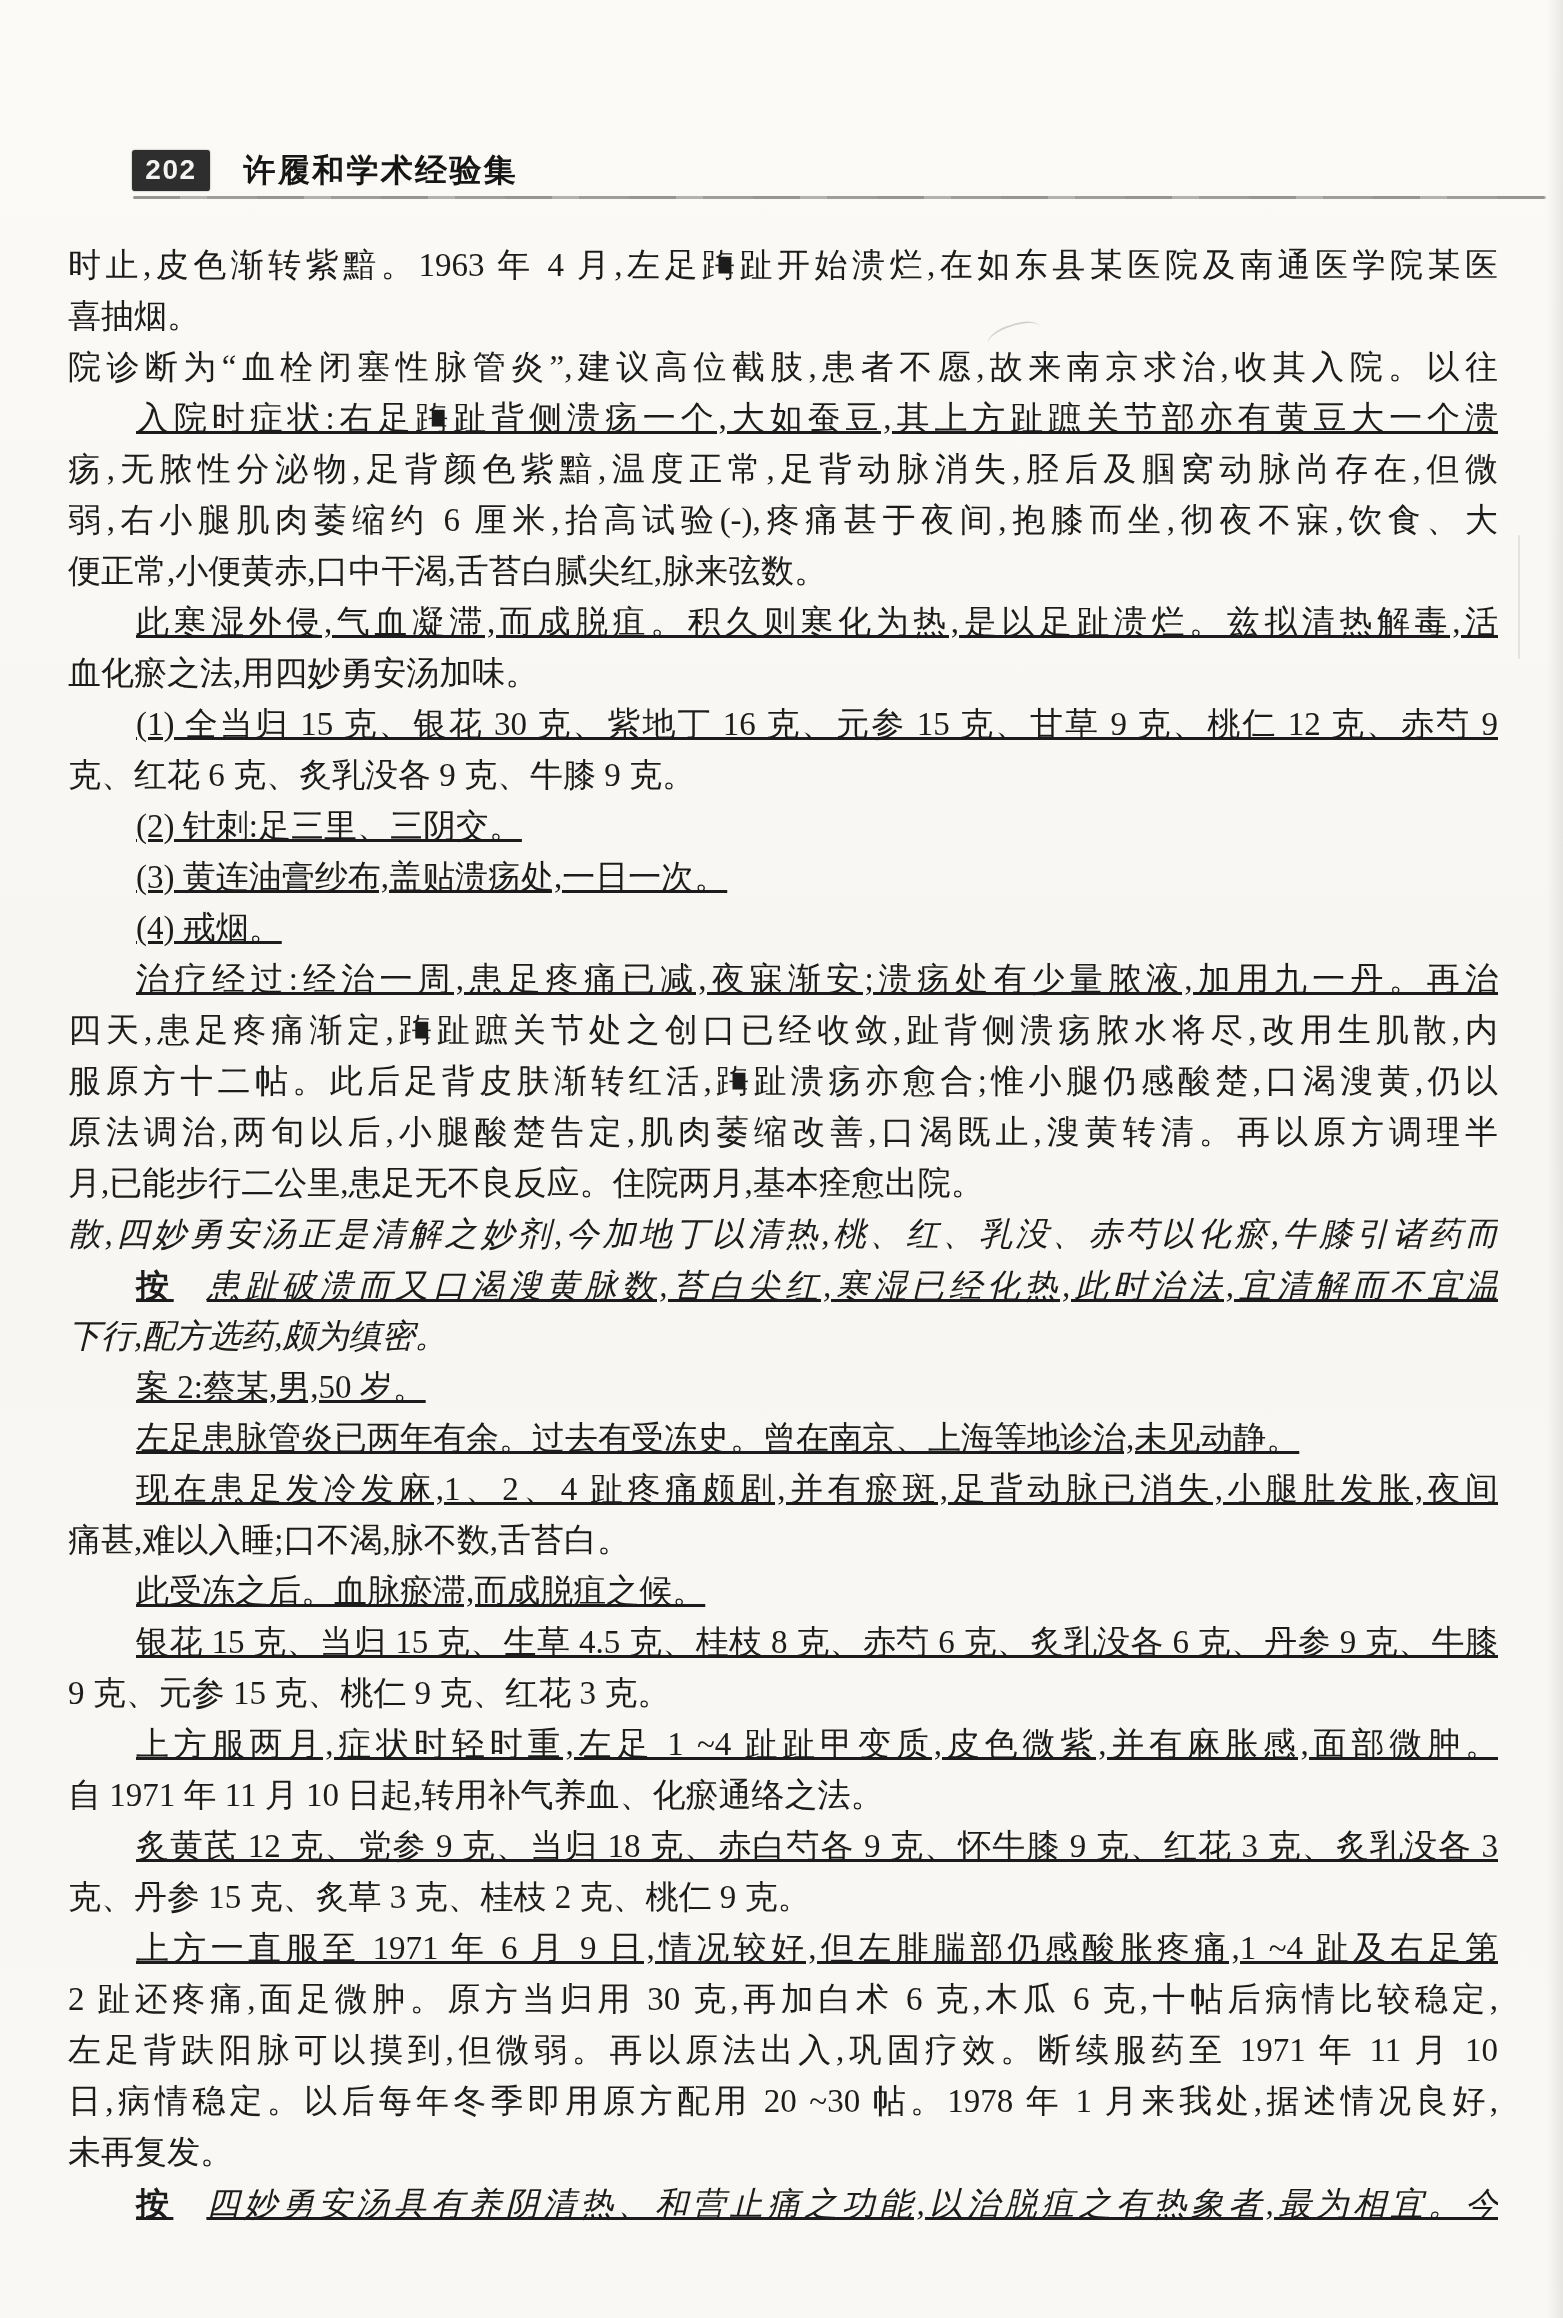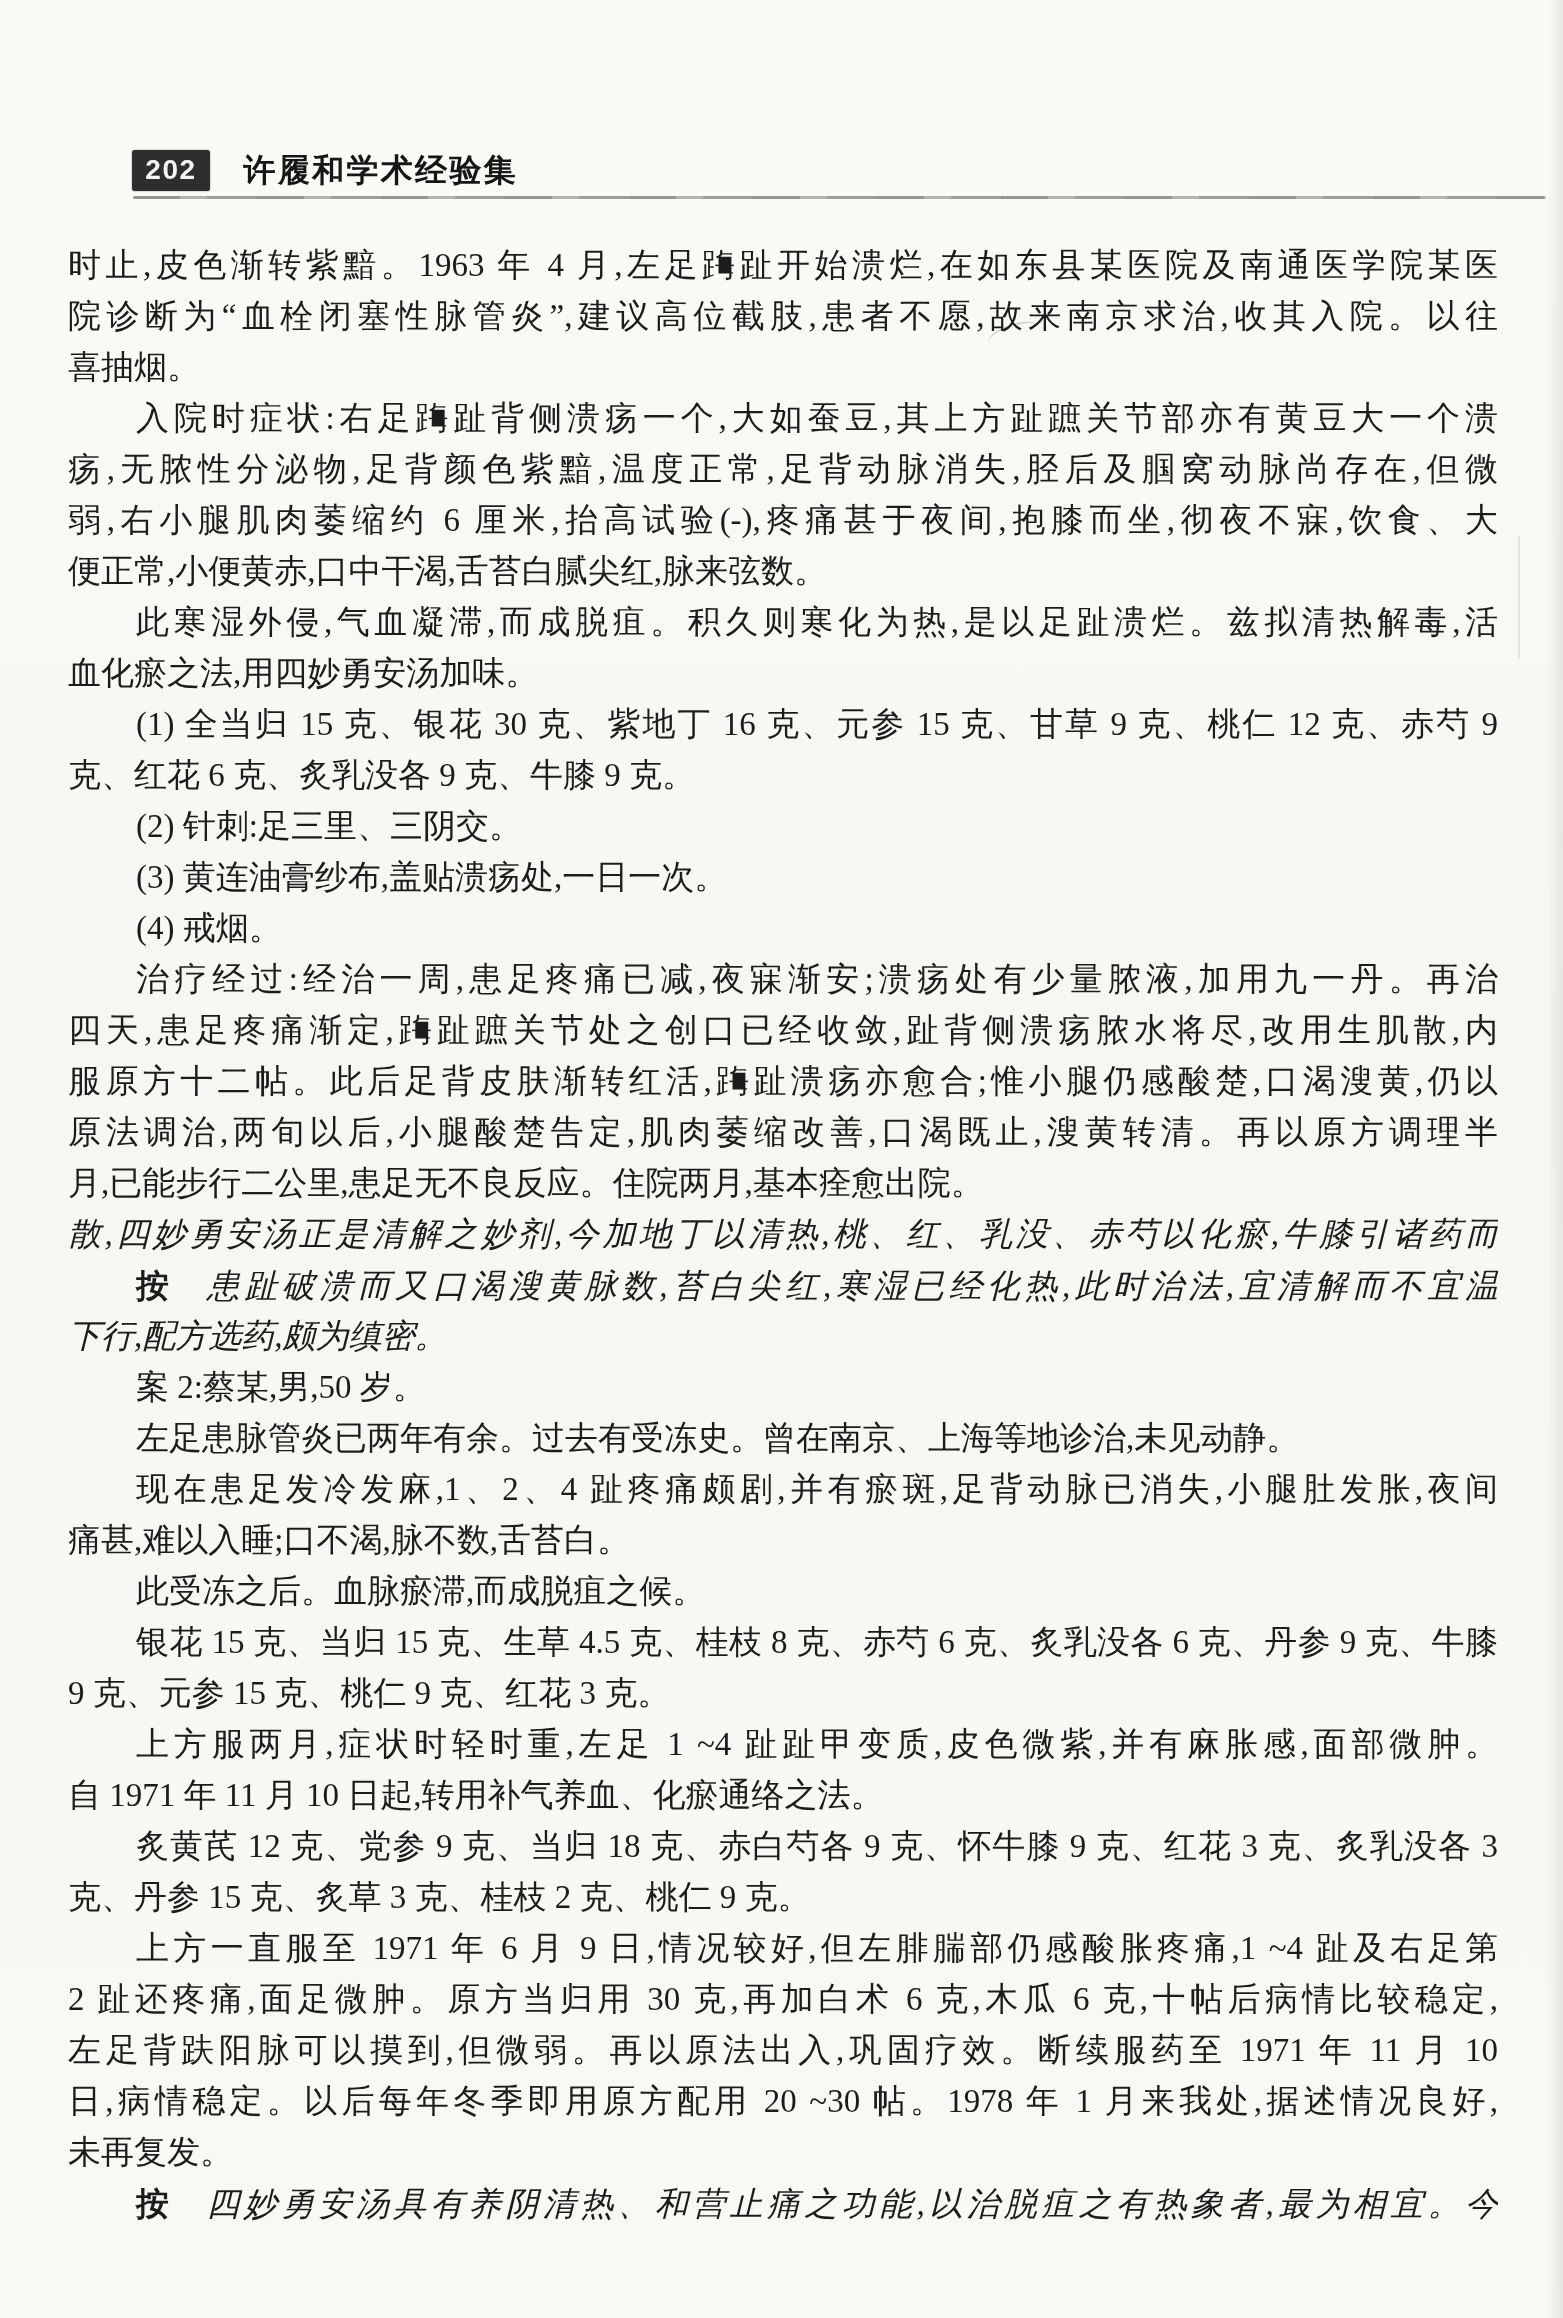--- a/index.html
+++ b/index.html
@@ -56,21 +56,21 @@
   .line {
     height: 51px;
     line-height: 51px;
     font-size: 33px;
     text-align: justify;
     text-align-last: justify;
     text-justify: inter-character;
     overflow: hidden;
   }
   .line.last { text-align-last: left; }
-  .line.indent { padding-left: 68px; }
+  .line.indent { padding-left: 68px; text-decoration: underline; }
   .line.kaiti { font-style: italic; }
   .an-label {
     font-style: normal;
     font-weight: bold;
     font-family: "Liberation Sans", "DejaVu Sans", sans-serif;
     margin-right: 33px;
   }
 
   .artifact-squiggle {
     position: absolute; left: 987px; top: 324px;
@@ -93,22 +93,22 @@
 
   <div class="header">
     <div class="badge">202</div>
     <div class="title">许履和学术经验集</div>
   </div>
 
   <div class="rule"></div>
 
   <div class="textblock">
       <div class="line">时止,皮色渐转紫黯。1963 年 4 月,左足踇趾开始溃烂,在如东县某医院及南通医学院某医</div>
+      <div class="line last">喜抽烟。</div>
       <div class="line">院诊断为“血栓闭塞性脉管炎”,建议高位截肢,患者不愿,故来南京求治,收其入院。以往</div>
-      <div class="line last">喜抽烟。</div>
       <div class="line indent">入院时症状:右足踇趾背侧溃疡一个,大如蚕豆,其上方趾蹠关节部亦有黄豆大一个溃</div>
       <div class="line">疡,无脓性分泌物,足背颜色紫黯,温度正常,足背动脉消失,胫后及腘窝动脉尚存在,但微</div>
       <div class="line">弱,右小腿肌肉萎缩约 6 厘米,抬高试验(-),疼痛甚于夜间,抱膝而坐,彻夜不寐,饮食、大</div>
       <div class="line last">便正常,小便黄赤,口中干渴,舌苔白腻尖红,脉来弦数。</div>
       <div class="line indent">此寒湿外侵,气血凝滞,而成脱疽。积久则寒化为热,是以足趾溃烂。兹拟清热解毒,活</div>
       <div class="line last">血化瘀之法,用四妙勇安汤加味。</div>
       <div class="line indent">(1) 全当归 15 克、银花 30 克、紫地丁 16 克、元参 15 克、甘草 9 克、桃仁 12 克、赤芍 9</div>
       <div class="line last">克、红花 6 克、炙乳没各 9 克、牛膝 9 克。</div>
       <div class="line indent last">(2) 针刺:足三里、三阴交。</div>
       <div class="line indent last">(3) 黄连油膏纱布,盖贴溃疡处,一日一次。</div>

